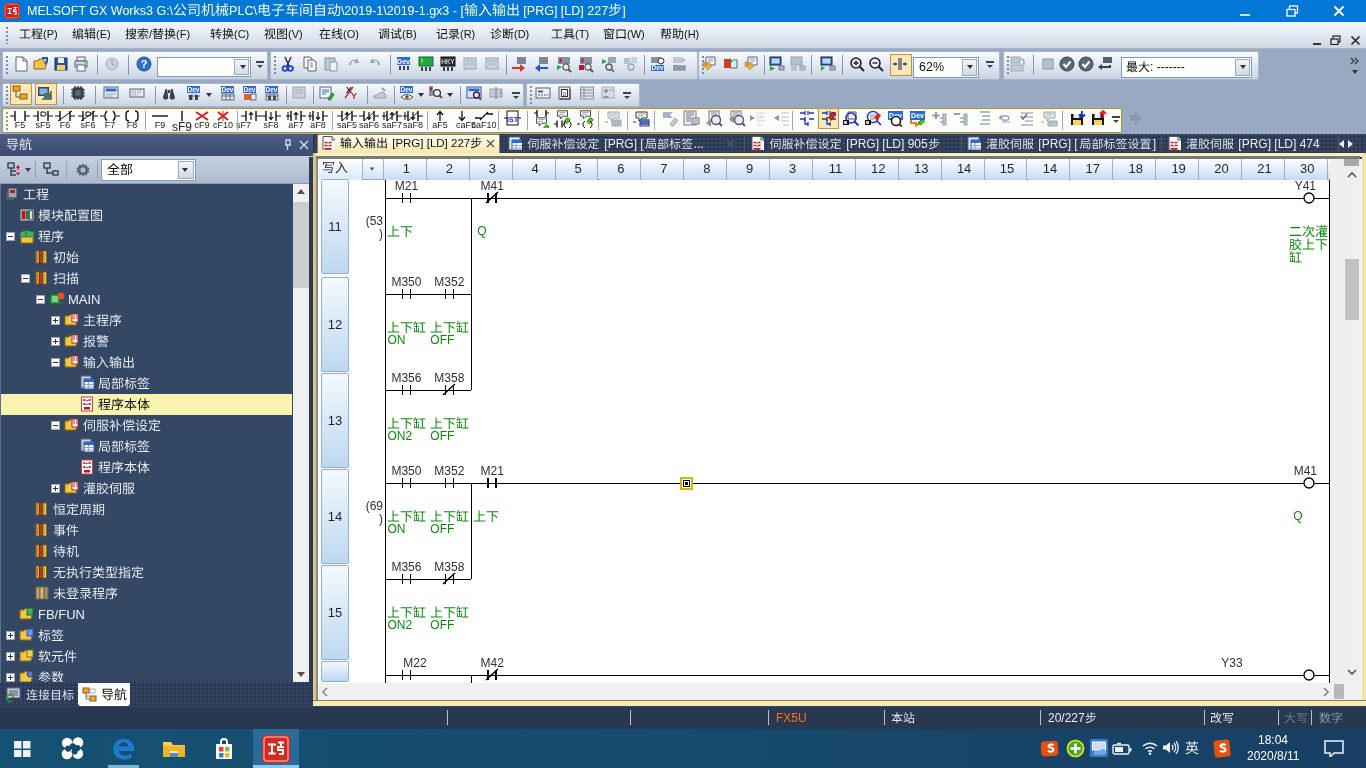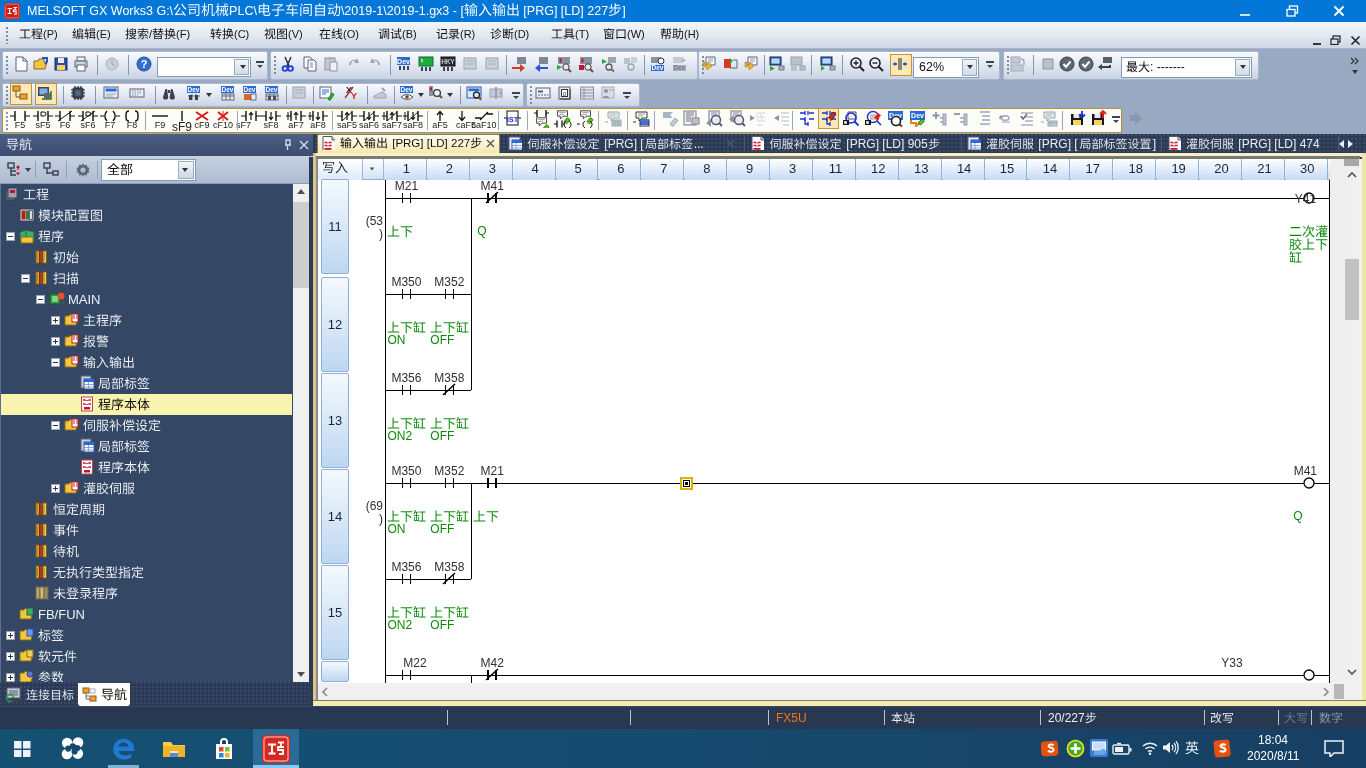--- a/index.html
+++ b/index.html
@@ -1473,21 +1473,21 @@
 <div class="vline" style="left:487.45px;top:193px;height:10px;width:1.6px"></div>
 <div class="vline" style="left:495.45px;top:193px;height:10px;width:1.6px"></div>
 <svg class="a" style="left:485.25px;top:191px" width="14" height="13" viewBox="0 0 14 13">
       <path d="M1 12L13 1" stroke="#000" stroke-width="1.5"></path>
     </svg>
 <div class="dev" style="left:462.25px;top:179px;width:60px">M41</div>
 <div class="gcm" style="left:477.25px;top:225px;line-height:13px"><span style="font-size:12px">Q</span></div>
 <svg class="a" style="left:1303.35px;top:192px" width="12" height="12" viewBox="0 0 12 12">
       <circle cx="6" cy="6" r="5" fill="#fff" stroke="#000" stroke-width="1.3"></circle>
     </svg>
-<div class="dev" style="left:1275.35px;top:192px;width:60px">Y41</div>
+<div class="dev" style="left:1275.35px;top:179px;width:60px">Y41</div>
 <div class="gcm" style="left:1289px;top:225px;line-height:13px"><svg class="k" style="width:13.0px;height:13px;vertical-align:-1.8px" viewBox="0 -860 1000 1000">
         <use href="#c4E8C"></use>
       </svg><svg class="k" style="width:13.0px;height:13px;vertical-align:-1.8px" viewBox="0 -860 1000 1000">
         <use href="#c6B21"></use>
       </svg><svg class="k" style="width:13.0px;height:13px;vertical-align:-1.8px" viewBox="0 -860 1000 1000">
         <use href="#c704C"></use>
       </svg></div>
 <div class="gcm" style="left:1289px;top:238px;line-height:13px"><svg class="k" style="width:13.0px;height:13px;vertical-align:-1.8px" viewBox="0 -860 1000 1000">
         <use href="#c80F6"></use>
       </svg><svg class="k" style="width:13.0px;height:13px;vertical-align:-1.8px" viewBox="0 -860 1000 1000">

